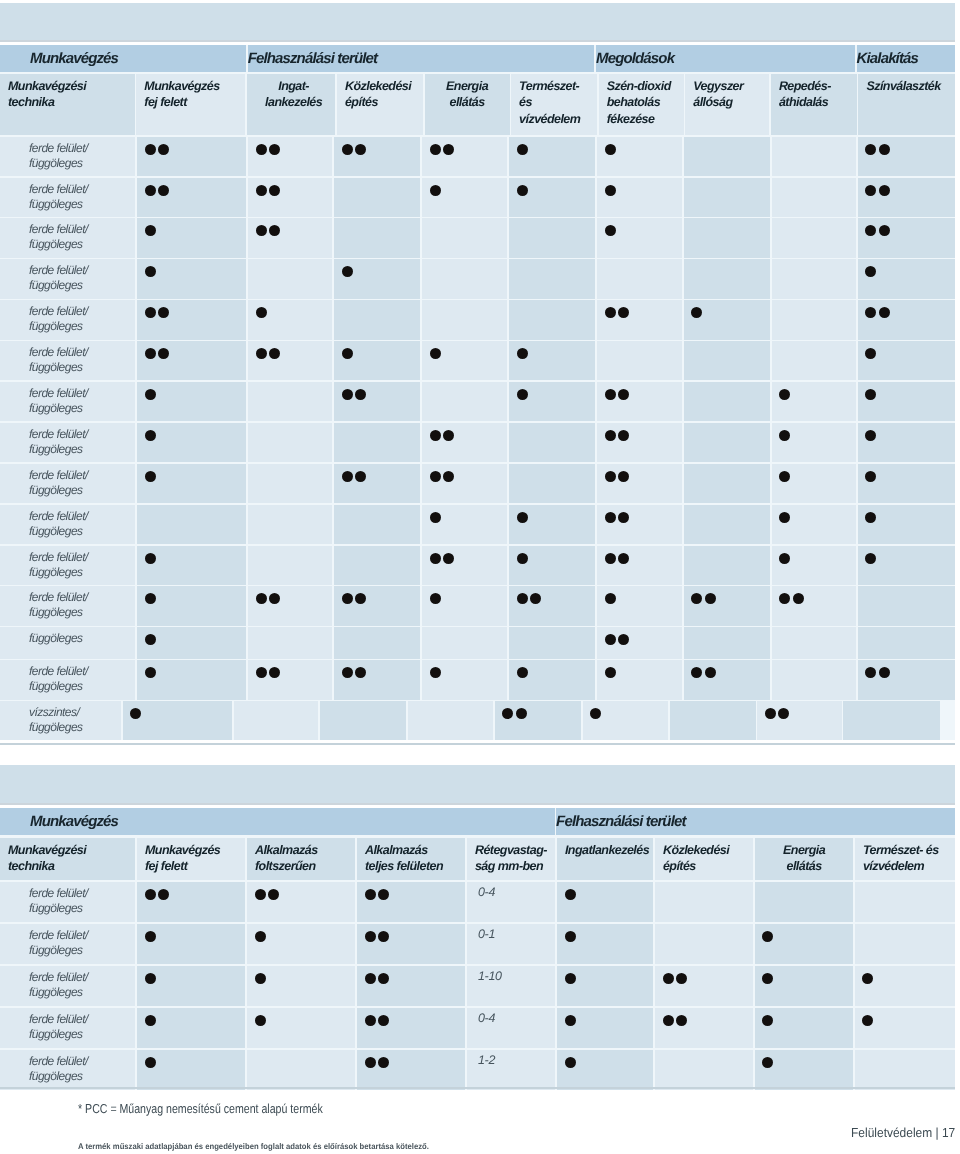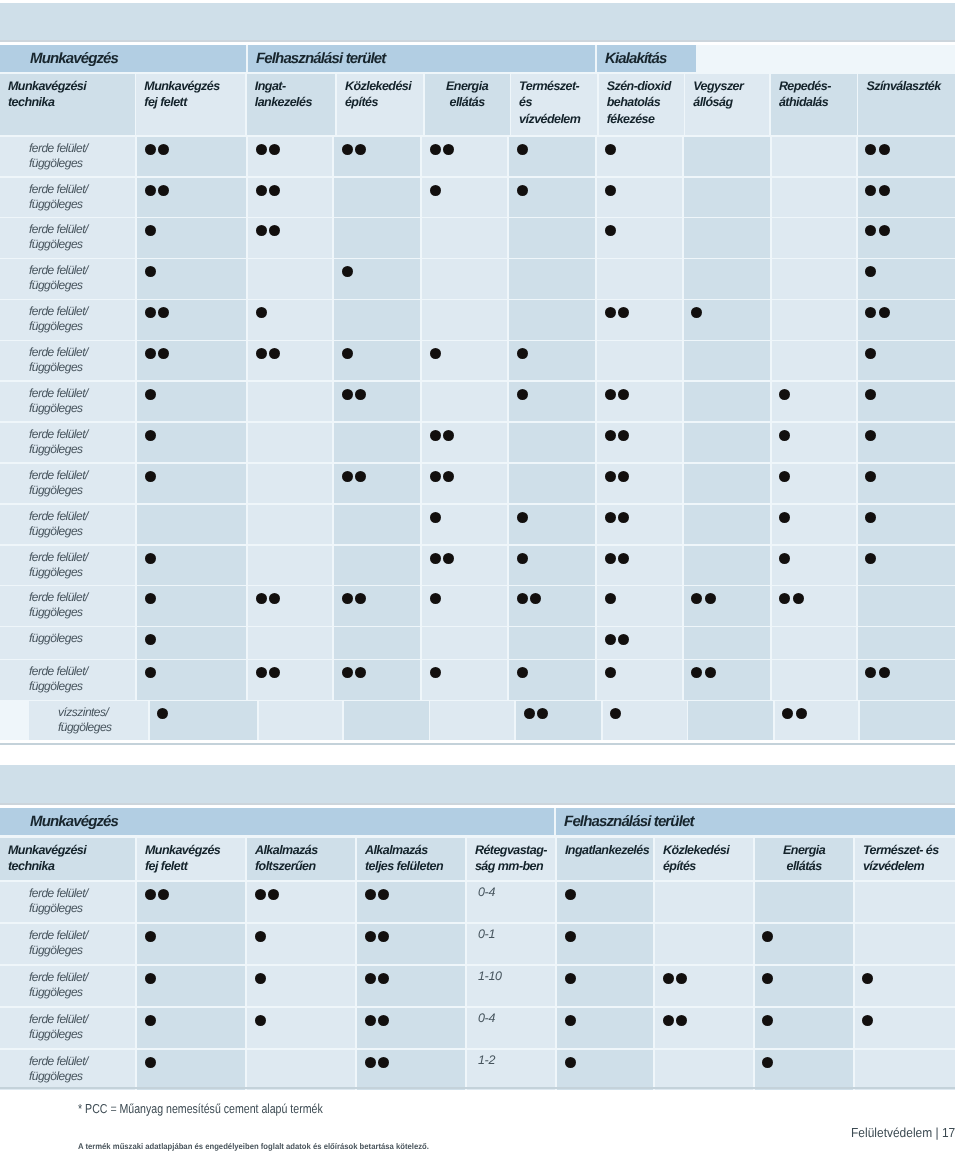--- a/index.html
+++ b/index.html
@@ -4,21 +4,21 @@
 <title>Felületvédelem</title>
 <style>
   html,body{margin:0;padding:0;background:#ffffff;}
   body{width:960px;height:1154px;font-family:"Liberation Sans",sans-serif;-webkit-font-smoothing:antialiased;text-rendering:geometricPrecision;}
   .page{position:relative;width:960px;height:1154px;overflow:hidden;background:#fff;}
   .band{position:absolute;left:0;width:955px;background:#cfdfe9;border-bottom:2px solid #ccd5dc;}
   .tblrule{position:absolute;left:0;width:955px;height:2px;background:#c4d2da;}
   .tbl{position:absolute;left:0;width:955px;background:#eff6fa;font-style:italic;}
   .grprow{display:flex;width:955px;height:27px;}
   .grp{background:#b2cee3;font-weight:bold;font-size:15px;letter-spacing:-0.86px;
-       color:#17252d;display:flex;align-items:center;padding-left:8px;
+       color:#17252d;display:flex;align-items:center;
        box-sizing:border-box;margin-right:1.6px;}
   .grp.first{padding-left:30px;}
   .grp:last-child{margin-right:0;}
   .hdrrow{display:flex;width:955px;margin-top:2.6px;}
   .hdr{font-weight:bold;font-size:12.5px;letter-spacing:-0.55px;line-height:16.3px;
        color:#13222a;padding:4px 3px 0 8px;box-sizing:border-box;margin-right:1.6px;
        white-space:pre-line;background:#dee9f1;}
   .hdr.d{background:#cfdfe9;}
   .hdr.ctr{text-align:center;padding-left:3px;}
   .hdr:last-child{margin-right:0;}
@@ -39,28 +39,29 @@
 <body>
 
 <div class="page">
 
   <div class="band" style="top:2.5px;height:37.5px;"></div>
 
   <div class="tbl" style="top:44.5px;">
     <div class="grprow" id="t1groups">
         <div class="grp first" style="width: 246.4px;">Munkavégzés</div>
         <div class="grp" style="width: 347.4px;">Felhasználási terület</div>
+        <div class="grp" style="width: 259.4px;">Megoldások</div>
         <div class="grp" style="width: 98.6px;">Kialakítás</div>
       </div>
     <div class="hdrrow" id="t1cols">
         <div class="hdr d" style="width: 135.4px; height: 61px;">Munkavégzési
 technika</div>
         <div class="hdr" style="width: 109.4px; height: 61px;">Munkavégzés
 fej felett</div>
-        <div class="hdr d" style="width: 89px; height: 61px;">Ingat-
+        <div class="hdr d" style="width: 89px; height: 61px; text-align: center;">Ingat-
 lankezelés</div>
         <div class="hdr" style="width: 86.4px; height: 61px;">Közlekedési
 építés</div>
         <div class="hdr d ctr" style="width: 85.4px; height: 61px;">Energia
 ellátás</div>
         <div class="hdr" style="width: 86.4px; height: 61px;">Természet- és
 vízvédelem</div>
         <div class="hdr" style="width: 85.4px; height: 61px;">Szén-dioxid
 behatolás
 fékezése</div>
@@ -617,21 +618,21 @@
           </div>
           <div class="cell" style="width: 84.4px; height: 39.3px;"></div>
           <div class="cell d" style="width: 97px; height: 39.3px;">
             <span class="dots">
               <span class="dot"></span>
               <span class="dot"></span>
             </span>
           </div>
         </div>
         <div class="row">
-          <div class="cell" style="width: 121px; height: 39.3px; margin-left: 29px;">
+          <div class="cell" style="width: 121px; height: 39.3px;">
             <span class="lbl">vízszintes/
 függöleges</span>
           </div>
           <div class="cell d" style="width: 109.4px; height: 39.3px;">
             <span class="dots">
               <span class="dot"></span>
             </span>
           </div>
           <div class="cell" style="width: 84.4px; height: 39.3px;"></div>
           <div class="cell d" style="width: 86.4px; height: 39.3px;"></div>

